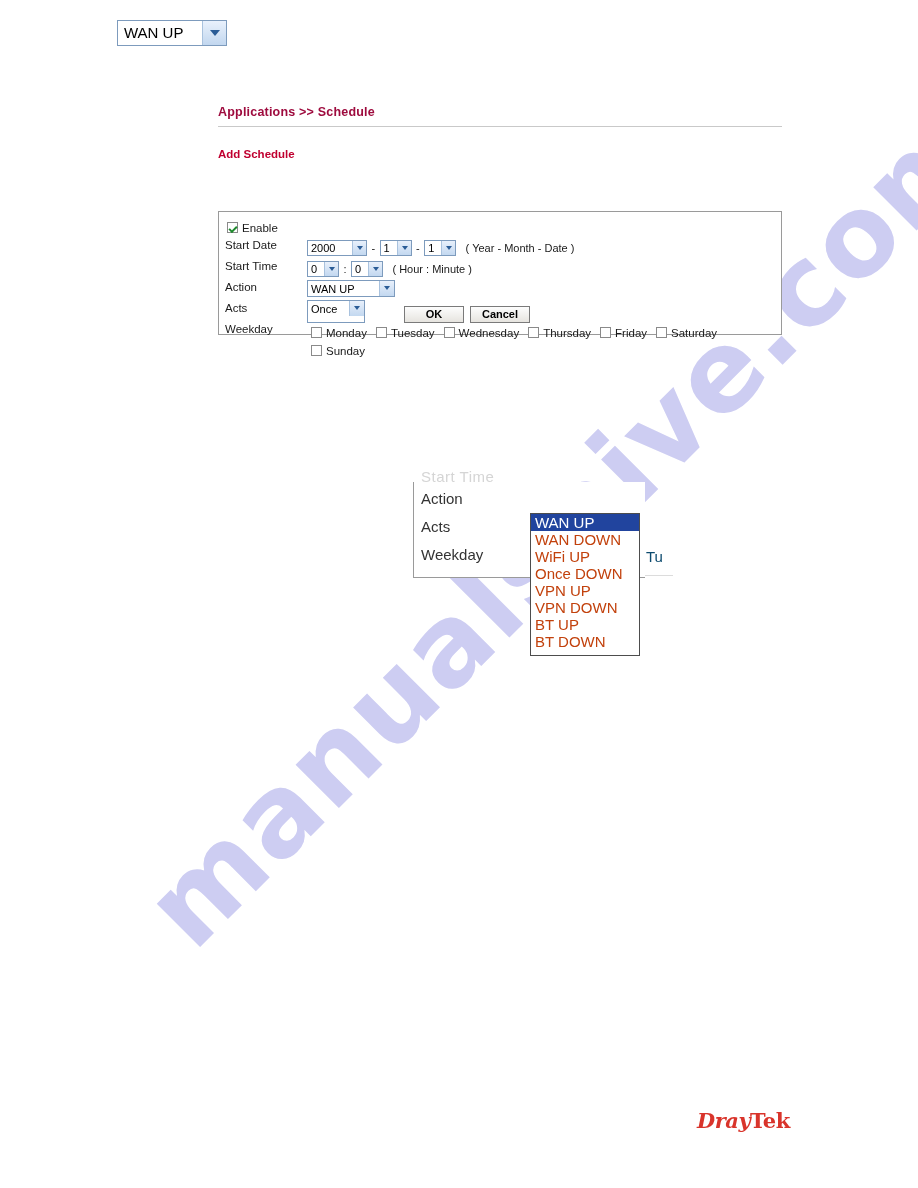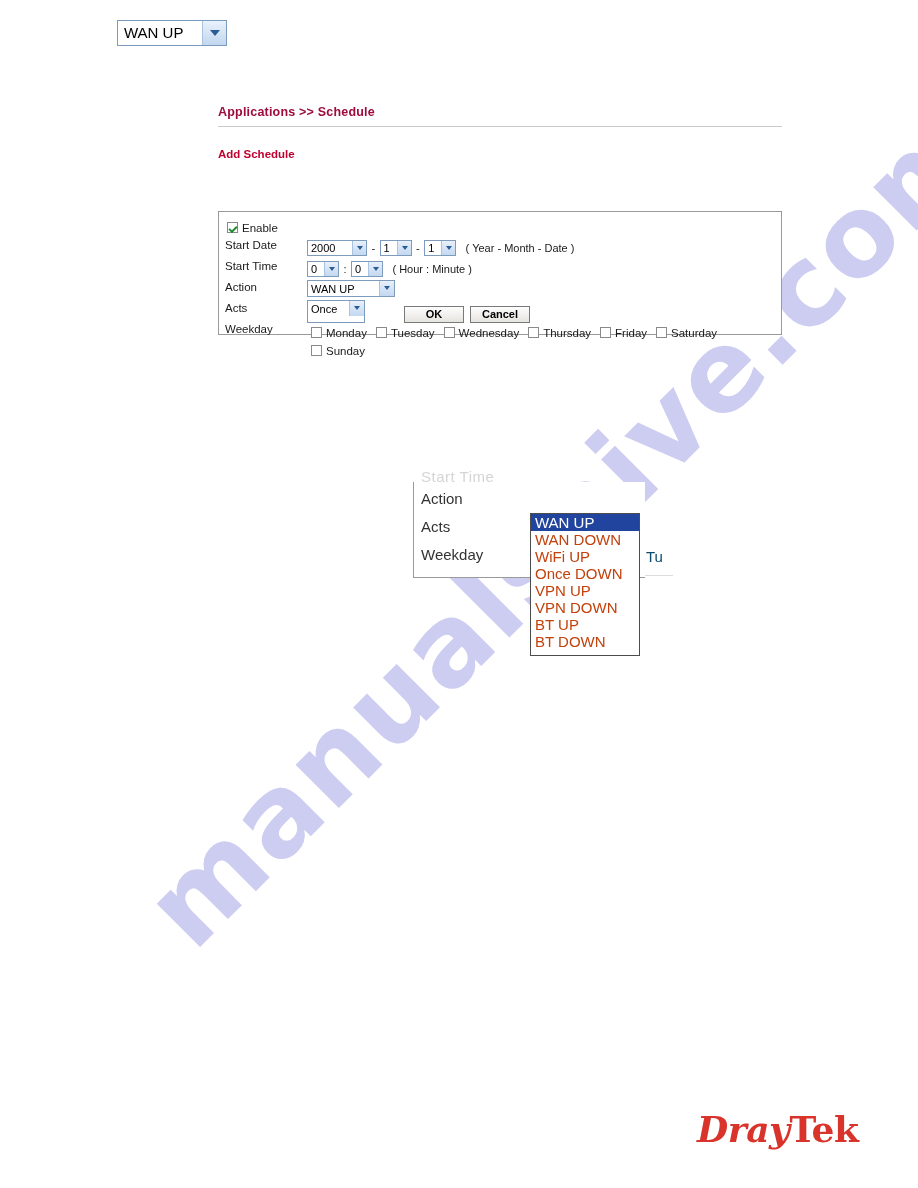--- a/index.html
+++ b/index.html
@@ -147,21 +147,21 @@
   #option-list .opt.selected{background:#21449e;color:#ffffff;}
 
   
   .ghost{position:absolute;color:#d9d9d9;font-size:15px;z-index:1;}
   #ghost-tu{left:646px;top:548px;color:#0c4a6e;}
   #ghost-line1{position:absolute;left:645px;top:575px;width:28px;height:1px;background:#dcdcdc;z-index:1;}
 
   
   #logo{
     position:absolute;left:697px;top:1108px;z-index:3;
-    font-family:"DejaVu Serif", serif;font-size:36px;font-weight:bold;
+    font-family:"DejaVu Serif", serif;font-size:21px;font-weight:bold;
     color:#d9342b;letter-spacing:-.5px;font-style:italic;
   }
   #logo .tek{font-style:normal;}
 </style>
 </head>
 <body>
 
 <div id="watermark">
   <div id="wm1" class="wm-text">manualshive.com</div>
 </div>

